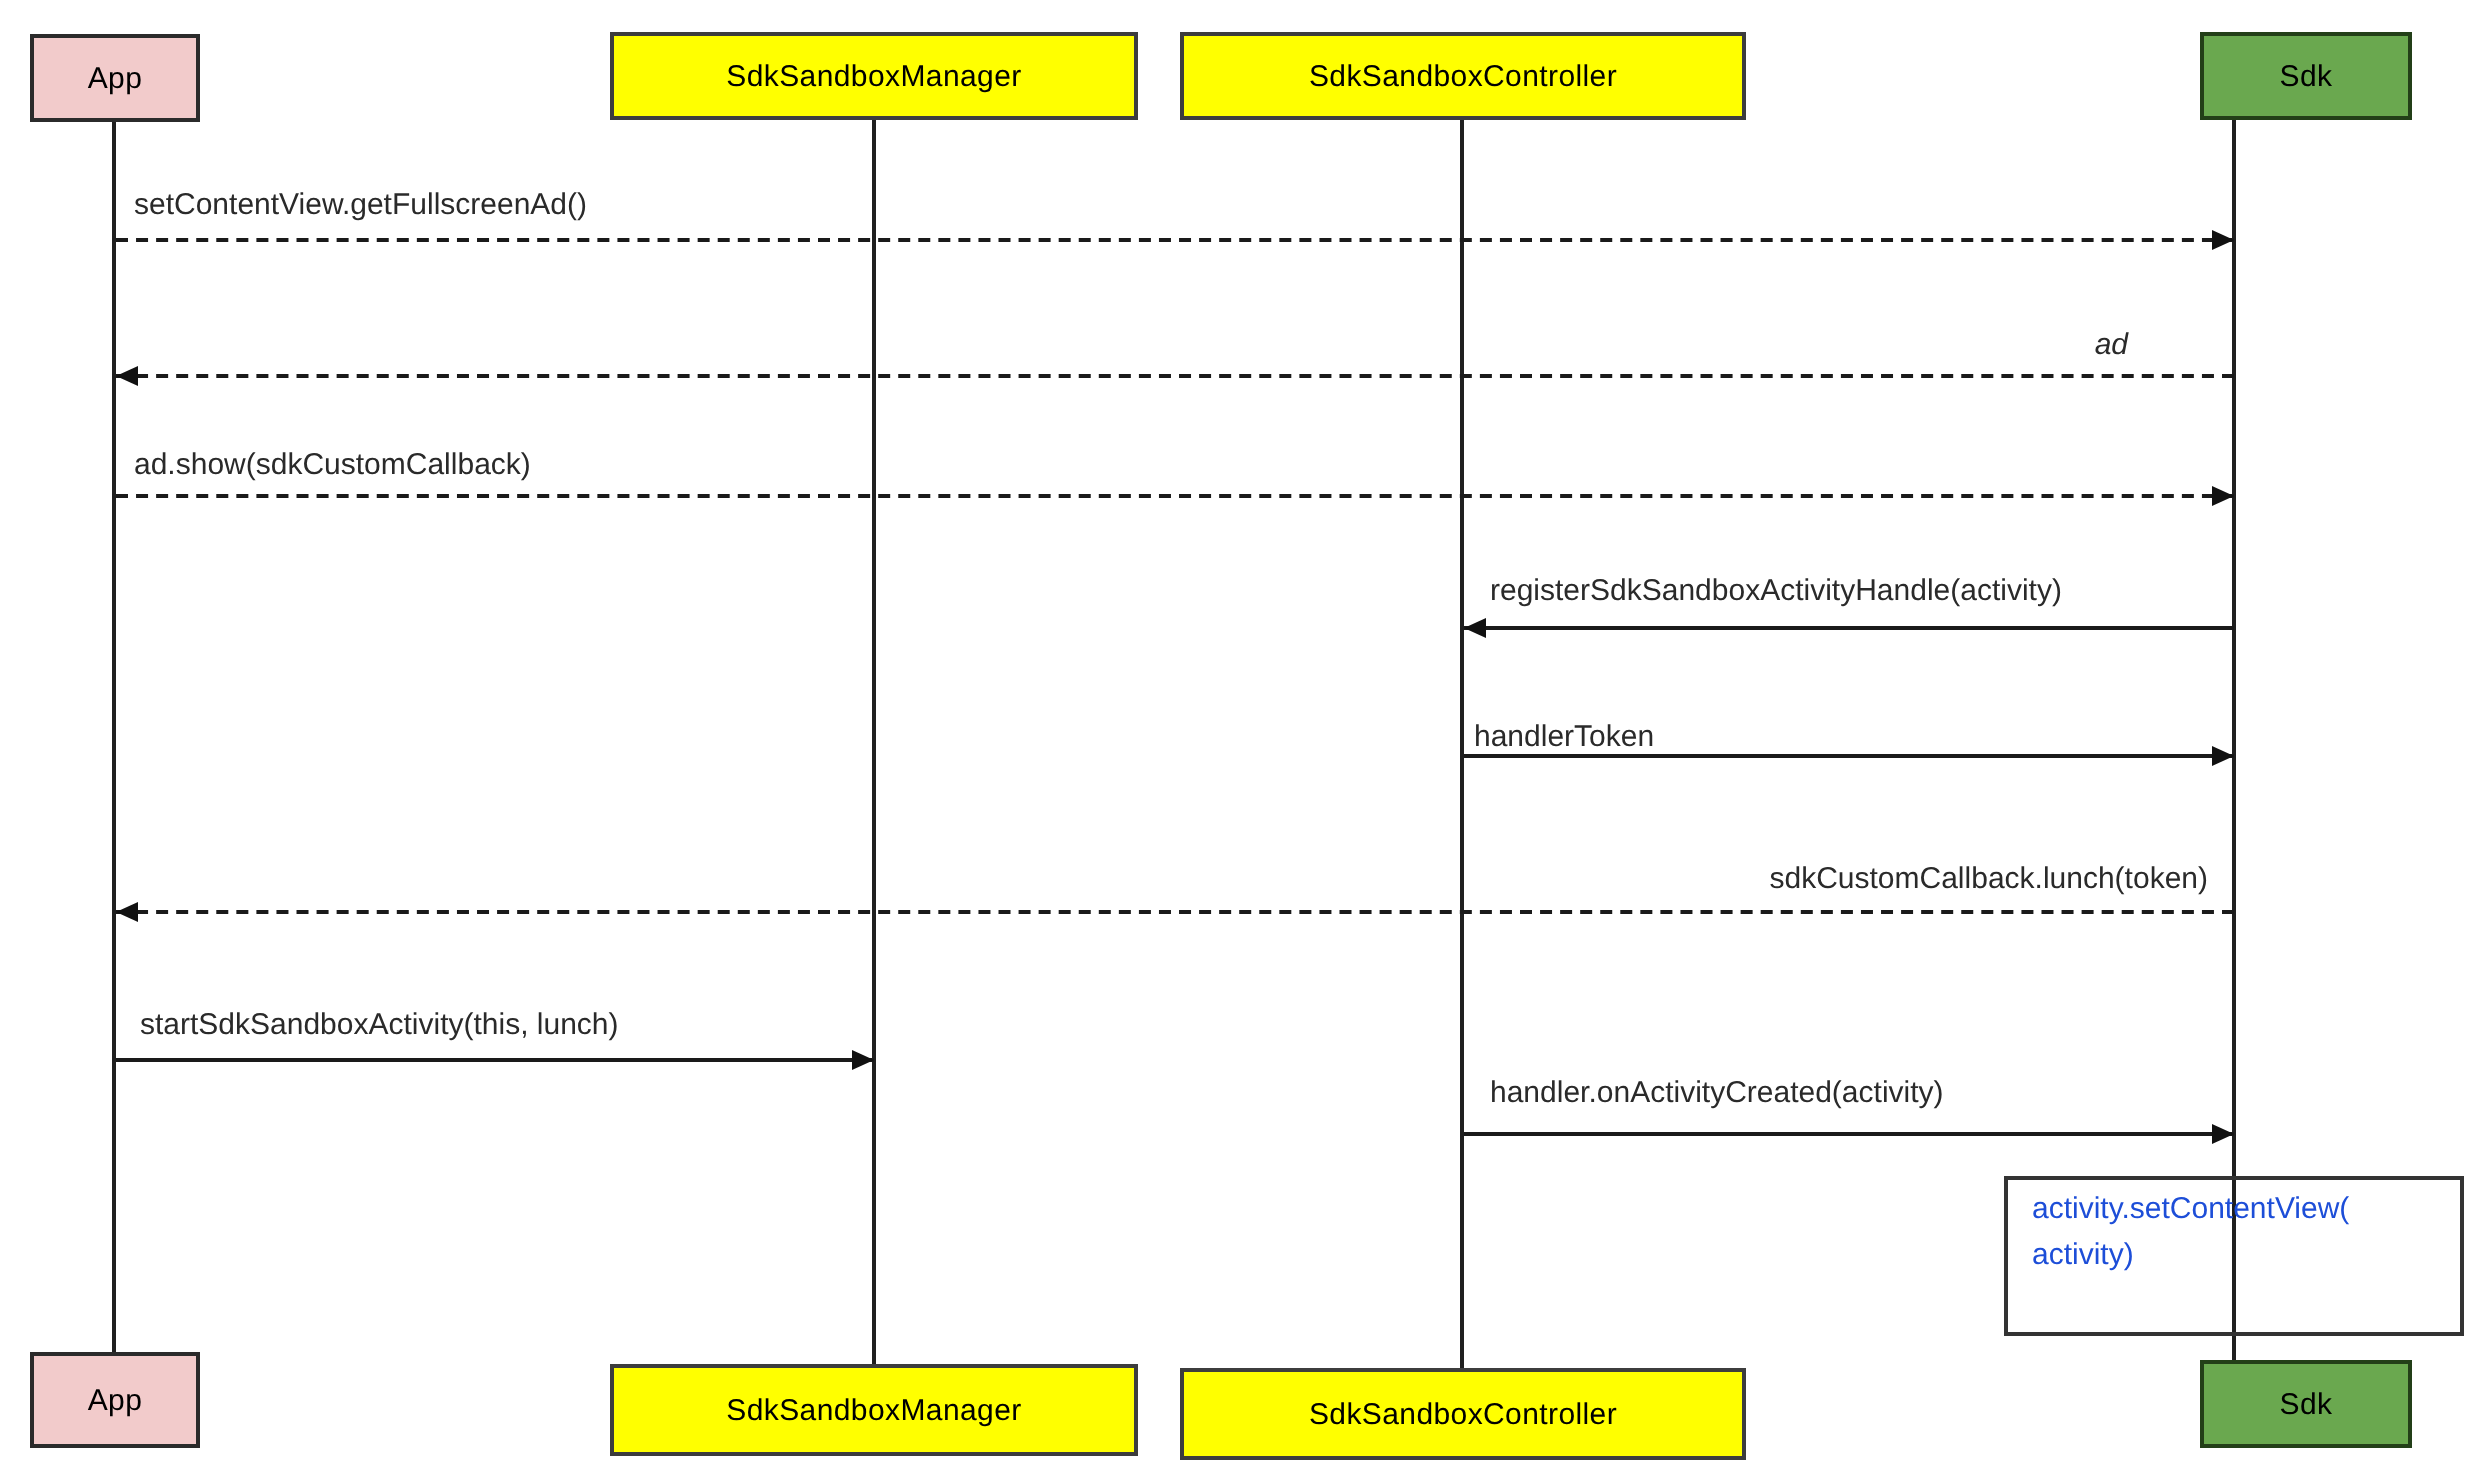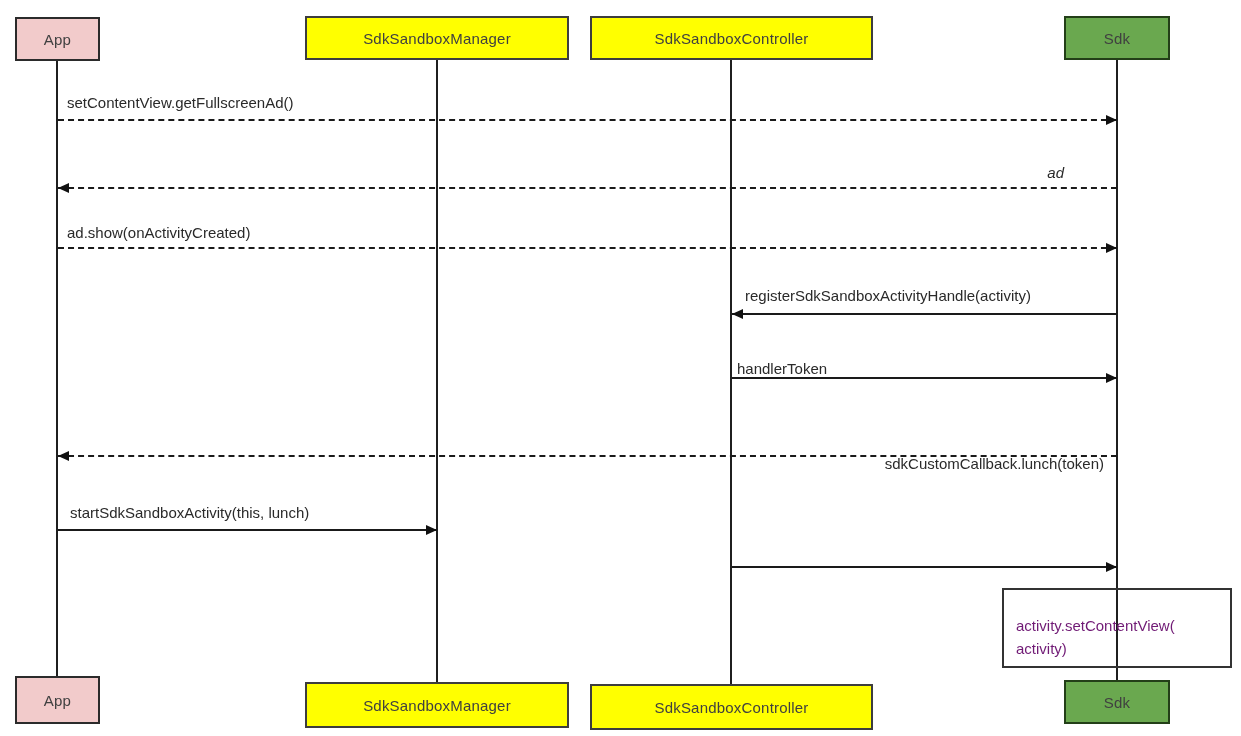--- a/index.html
+++ b/index.html
@@ -3,41 +3,41 @@
 <meta charset="utf-8">
 <style>
   html,body{margin:0;padding:0;background:#ffffff;}
   #canvas{
     position:relative;width:1241px;height:736px;background:#ffffff;
     font-family:"Liberation Sans","DejaVu Sans",sans-serif;overflow:hidden;
   }
   .actor-box{
     position:absolute;box-sizing:border-box;border:2px solid #2b2b2b;
     display:flex;align-items:center;justify-content:center;
-    font-size:15px;color:#404040;letter-spacing:.2px;
+    font-size:15px;color:#000000;letter-spacing:.2px;
   }
   .actor-box.pink{background:#f2cbcb;}
   .actor-box.yellow{background:#ffff00;border-color:#3d3d3d;}
-  .actor-box.green{background:#6aa84f;border-color:#233f18;}
+  .actor-box.green{background:#6aa84f;border-color:#233f18;margin-left:36px;}
   .lifeline{position:absolute;width:2px;background:#1f1f1f;}
   .msg-line{position:absolute;height:0;}
   .msg-line.solid{border-top:2px solid #1a1a1a;}
   .msg-line.dashed{border-top:2px dashed #1a1a1a;}
   .msg-label{
     position:absolute;font-size:15px;color:#2a2a2a;white-space:nowrap;
     line-height:18px;
   }
   .msg-label.right{text-align:right;}
   .arrow-head{position:absolute;width:0;height:0;border-top:5px solid transparent;border-bottom:5px solid transparent;}
   .arrow-head.to-right{border-left:11px solid #111111;}
   .arrow-head.to-left{border-right:11px solid #111111;}
   .note-box{
     position:absolute;box-sizing:border-box;border:2px solid #333333;
-    background:transparent;font-size:15px;color:#701a75;line-height:23px;
-    padding:24px 12px;
+    background:transparent;font-size:15px;color:#1d4ed8;line-height:23px;
+    padding:3px 12px;
   }
 </style>
 </head>
 <body>
 
 <div id="canvas">
 
   <div class="lifeline" style="left:56px;top:60px;height:617px;"></div>
   <div class="lifeline" style="left:436px;top:59px;height:624px;"></div>
   <div class="lifeline" style="left:730px;top:59px;height:626px;"></div>
@@ -57,40 +57,41 @@
   </div>
 
   <div class="msg-label" style="left:67px;top:94px;">setContentView.getFullscreenAd()</div>
   <div class="msg-line dashed" style="left:58px;top:119px;width:1059px;"></div>
   <div class="arrow-head to-right" style="left:1106px;top:115px;"></div>
 
   <div class="msg-label right" style="left:950px;top:164px;width:114px;font-style:italic;">ad</div>
   <div class="msg-line dashed" style="left:58px;top:187px;width:1059px;"></div>
   <div class="arrow-head to-left" style="left:58px;top:183px;"></div>
 
-  <div class="msg-label" style="left:67px;top:224px;">ad.show(onActivityCreated)</div>
+  <div class="msg-label" style="left:67px;top:224px;">ad.show(sdkCustomCallback)</div>
   <div class="msg-line dashed" style="left:58px;top:247px;width:1059px;"></div>
   <div class="arrow-head to-right" style="left:1106px;top:243px;"></div>
 
   <div class="msg-label" style="left:745px;top:287px;">registerSdkSandboxActivityHandle(activity)</div>
   <div class="msg-line solid" style="left:732px;top:313px;width:385px;"></div>
   <div class="arrow-head to-left" style="left:732px;top:309px;"></div>
 
   <div class="msg-label" style="left:737px;top:360px;">handlerToken</div>
   <div class="msg-line solid" style="left:732px;top:377px;width:385px;"></div>
   <div class="arrow-head to-right" style="left:1106px;top:373px;"></div>
 
-  <div class="msg-label right" style="left:850px;top:455px;width:254px;">sdkCustomCallback.lunch(token)</div>
+  <div class="msg-label right" style="left:850px;top:431px;width:254px;">sdkCustomCallback.lunch(token)</div>
   <div class="msg-line dashed" style="left:58px;top:455px;width:1059px;"></div>
   <div class="arrow-head to-left" style="left:58px;top:451px;"></div>
 
   <div class="msg-label" style="left:70px;top:504px;">startSdkSandboxActivity(this, lunch)</div>
   <div class="msg-line solid" style="left:58px;top:529px;width:379px;"></div>
   <div class="arrow-head to-right" style="left:426px;top:525px;"></div>
 
+  <div class="msg-label" style="left:745px;top:538px;">handler.onActivityCreated(activity)</div>
   <div class="msg-line solid" style="left:732px;top:566px;width:385px;"></div>
   <div class="arrow-head to-right" style="left:1106px;top:562px;"></div>
 
   <div class="note-box" style="left:1002px;top:588px;width:230px;height:80px;">
     <div>activity.setContentView(</div>
     <div>activity)</div>
   </div>
 
   <div class="actor-box pink" style="left:15px;top:676px;width:85px;height:48px;">
     <span>App</span>

